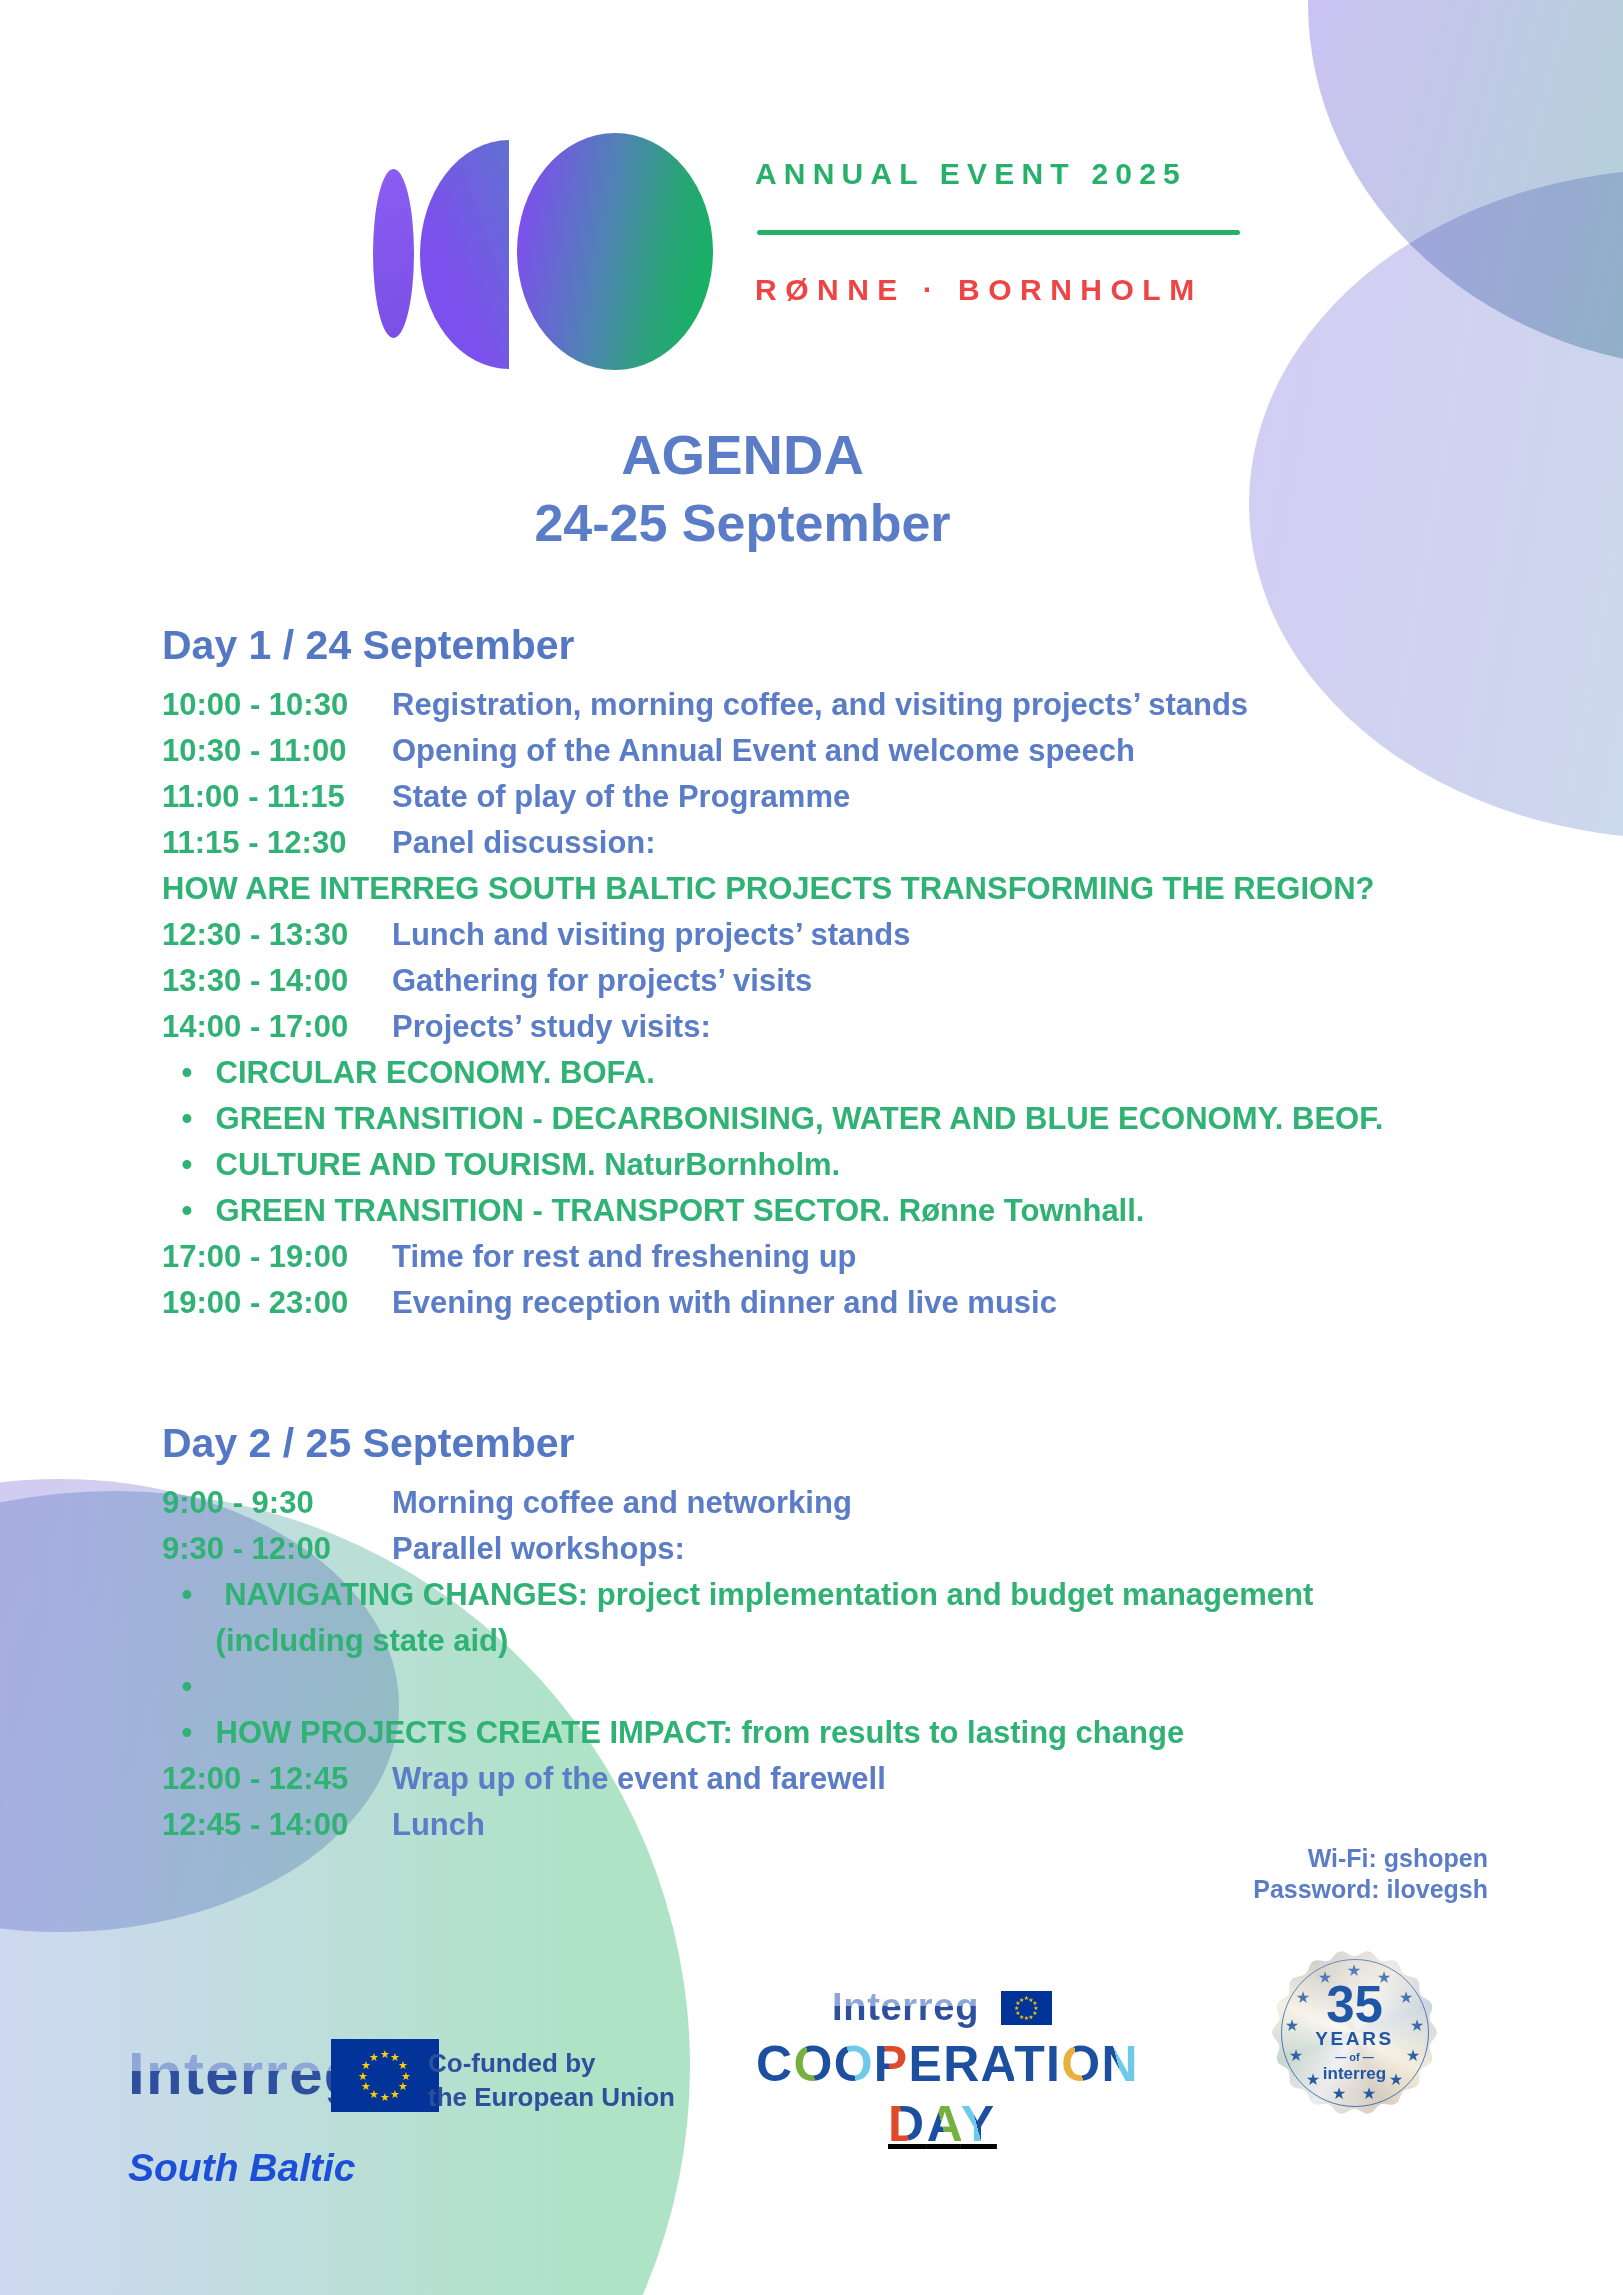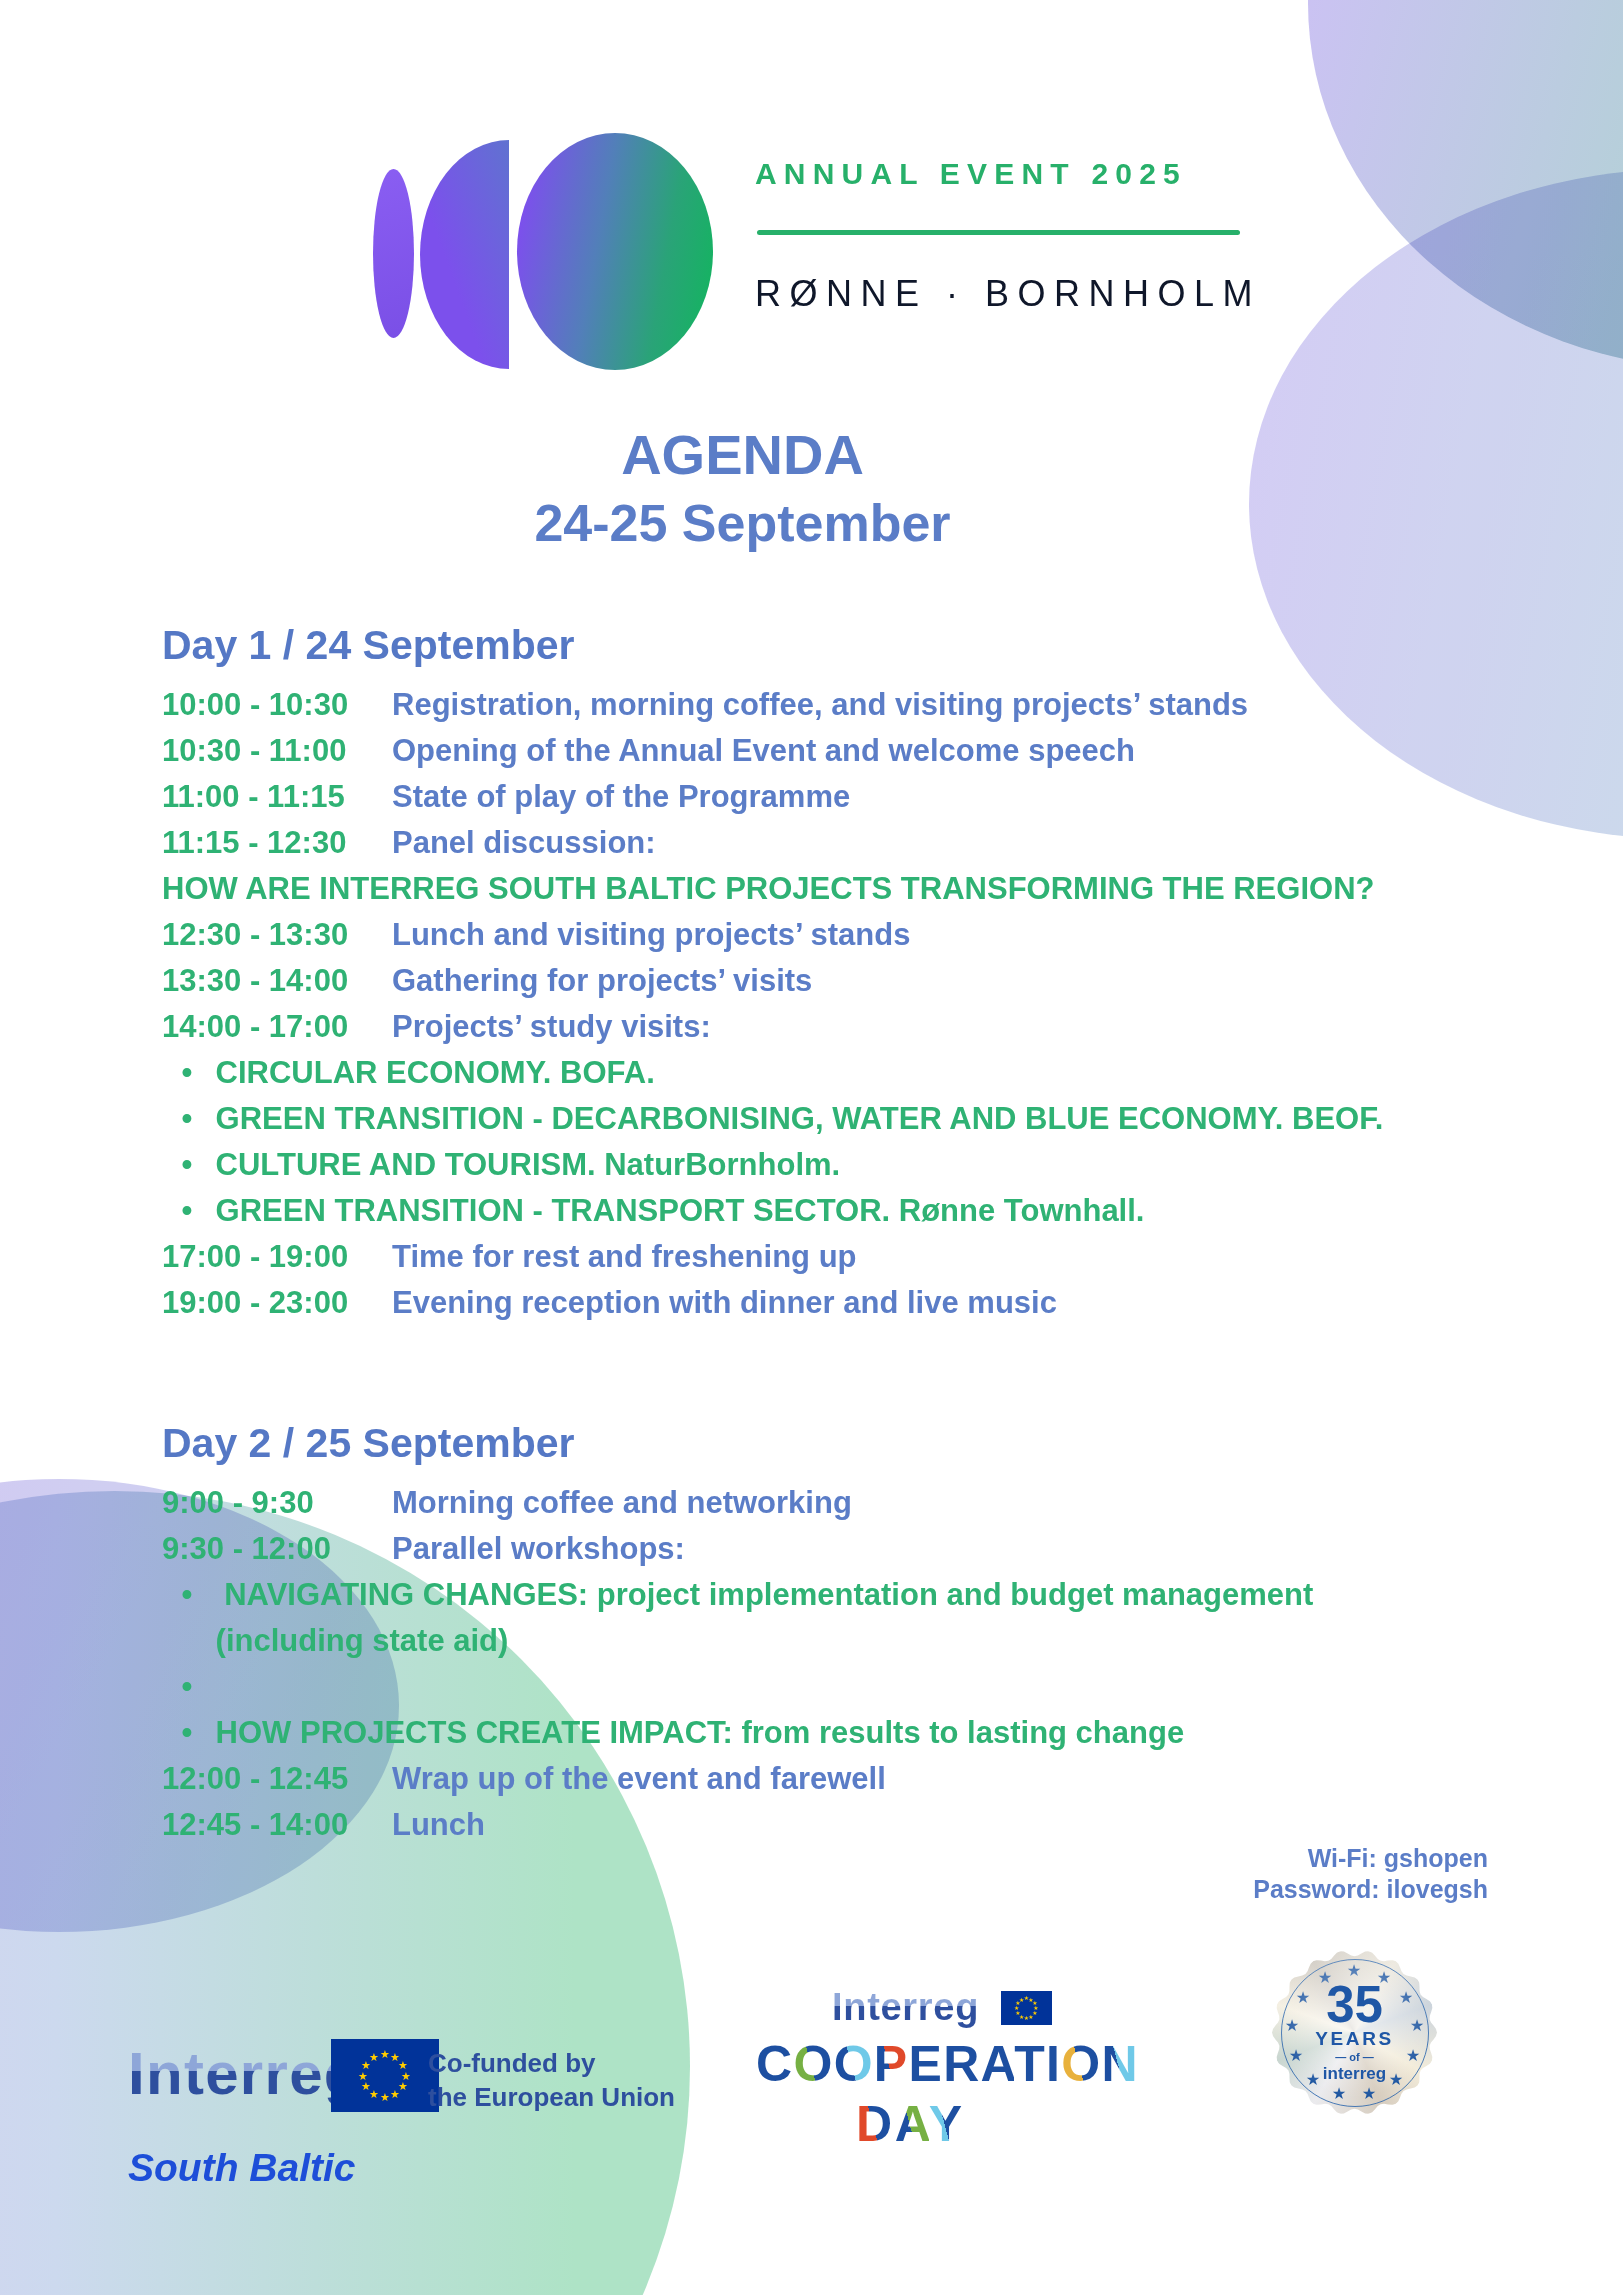--- a/index.html
+++ b/index.html
@@ -25,22 +25,22 @@
     background:linear-gradient(160deg,#8a5ef2,#7a4fe6);}
   .logo-half-wrap{position:absolute;left:420px;top:140px;width:89px;height:229px;overflow:hidden;}
   .logo-half-wrap .inner{position:absolute;left:0;top:0;width:178px;height:229px;border-radius:50%;
     background:linear-gradient(70deg,#7c50ec 25%,#4f86c0 90%);}
   .logo-ellipse{position:absolute;left:517px;top:133px;width:196px;height:237px;border-radius:50%;
     background:linear-gradient(100deg,#7c50ec 8%,#527fb9 42%,#2aa378 72%,#10b75c 100%);}
 
   .event-title{position:absolute;left:755px;top:157px;font-size:30px;font-weight:bold;
     color:#27b06a;letter-spacing:7.2px;white-space:nowrap;}
   .event-divider{position:absolute;left:757px;top:230px;width:483px;height:4.6px;background:#27b06a;border-radius:2.6px;}
-  .event-location{position:absolute;left:755px;top:273px;font-size:36px;font-weight:normal;
-    color:#0f172a;letter-spacing:8.5px;white-space:nowrap;}
+  .event-location{position:absolute;left:755px;top:273px;font-size:30px;font-weight:bold;
+    color:#ef4444;letter-spacing:8.5px;white-space:nowrap;}
 
   
   .title-block{position:absolute;left:0;top:422px;width:1485px;text-align:center;color:#5b7dc7;}
   .title-main{font-size:56px;font-weight:bold;line-height:65px;}
   .title-dates{font-size:52px;font-weight:bold;line-height:73px;}
 
   
   .day-section{position:absolute;left:162px;width:1347px;}
   .day-1{top:620px;}
   .day-2{top:1418px;}
@@ -66,21 +66,21 @@
   .sb-program{position:absolute;left:128px;top:2146px;font-size:39px;font-weight:bold;color:#1d4ed8;font-style:italic;}
   .eu-flag{position:absolute;background:#013399;}
   .eu-flag .star{position:absolute;color:#ffcc00;transform:translate(-50%,-50%);}
   .flag-main{left:331px;top:2039px;width:108px;height:73px;}
   .cofunded{position:absolute;left:428px;top:2046px;font-size:26px;font-weight:bold;color:#2e4f9e;line-height:34px;}
 
   
   .coop-brand{position:absolute;left:832px;top:1986px;font-size:38px;letter-spacing:0.7px;}
   .flag-mini{left:1001px;top:1991px;width:51px;height:34px;}
   .coop-word{position:absolute;left:756px;top:2035px;font-size:50px;font-weight:800;letter-spacing:1.3px;white-space:nowrap;}
-  .coop-day{position:absolute;left:856px;top:2095px;font-size:50px;font-weight:800;letter-spacing:2.6px;}
+  .coop-day{position:absolute;left:888px;top:2095px;font-size:50px;font-weight:800;letter-spacing:2.6px;text-decoration:underline;}
   .coop-letter{-webkit-background-clip:text;background-clip:text;color:transparent;-webkit-text-fill-color:transparent;}
 
   
   .badge{position:absolute;left:1272px;top:1950px;width:165px;height:165px;border-radius:50%;
     background:conic-gradient(from 30deg,#ece8de,#ccd4dc 40deg,#f3ecda 90deg,#d6ccbe 130deg,#ebebee 180deg,#c9d6d0 220deg,#f5f0e3 260deg,#d2cdc5 300deg,#ece8de 360deg);
     display:flex;flex-direction:column;align-items:center;justify-content:center;text-align:center;}
   .badge::after{content:"";position:absolute;inset:0;border-radius:50%;
     background:radial-gradient(circle at 50% 42%,rgba(255,255,255,.65),rgba(255,255,255,0) 62%);}
   .badge-ring{position:absolute;inset:8.5px;border:1.6px solid #2b66ad;border-radius:50%;opacity:.85;}
   .badge .star{position:absolute;color:#1d55a0;transform:translate(-50%,-50%);font-size:16.3px;}

